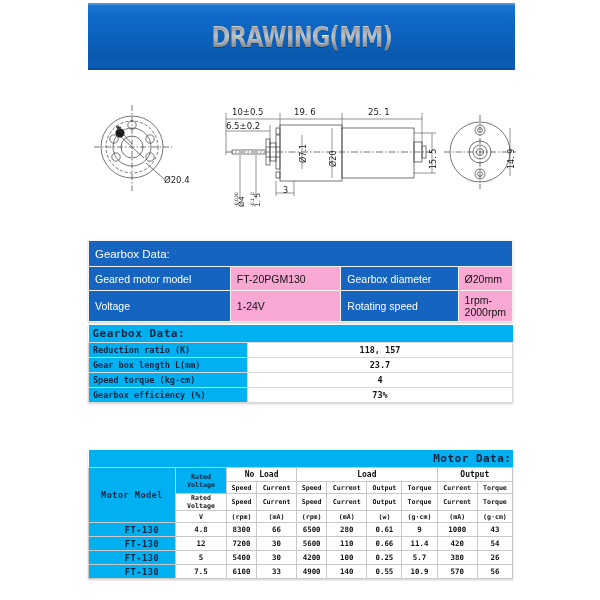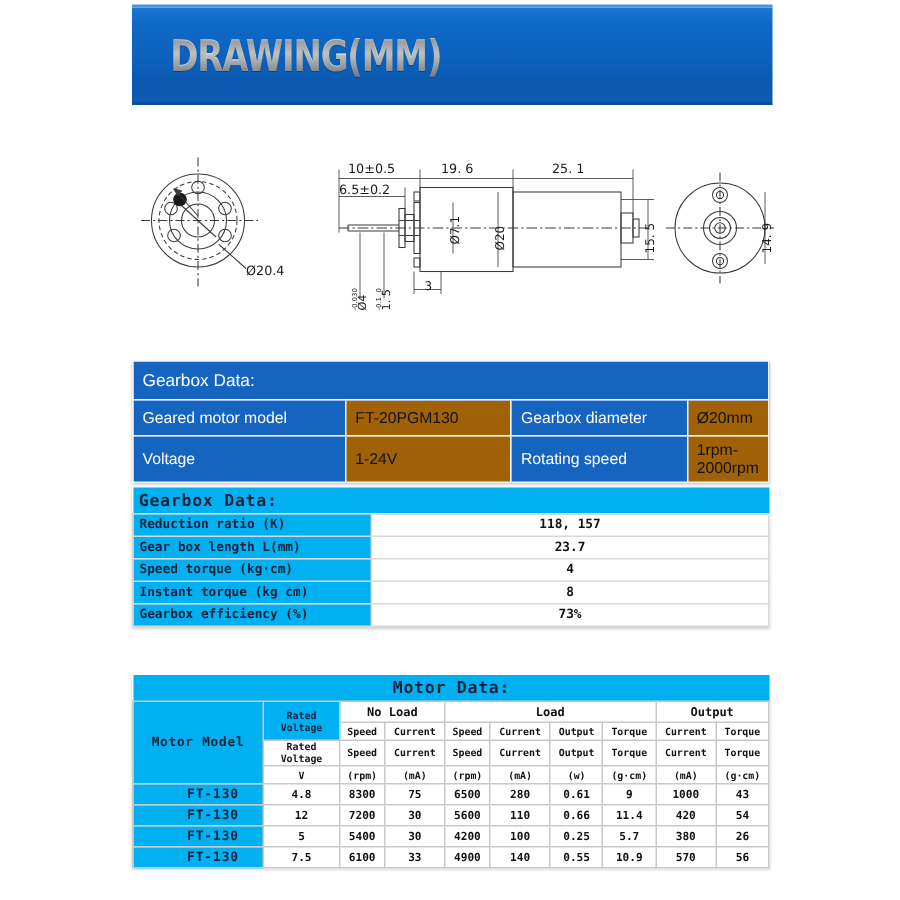--- a/index.html
+++ b/index.html
@@ -26,20 +26,21 @@
                 #1a76d2 0%,
                 #0f69c8 18%,
                 #0d62bd 50%,
                 #0a58ae 82%,
                 #0d5cb4 100%);
     border-top: 2px solid #4a95d9;
     border-bottom: 2px solid #0a4f9e;
     box-sizing: border-box;
     display: flex;
     align-items: center;
+    justify-content: center;
   }
   #banner-title {
     font-family: "DejaVu Sans", sans-serif;
     font-weight: bold;
     font-size: 29px;
     letter-spacing: -1px;
     transform: scaleX(0.78);
     background: linear-gradient(to bottom,
                 #9aa0a6 0%,
                 #c9ced3 20%,
@@ -80,21 +81,21 @@
     border: 1px solid #f3f3f3;
     padding: 3px 6px;
     height: 17px;
     vertical-align: middle;
   }
   #tableA td.hdr {
     background: #1565c0;
     color: #ffffff;
   }
   #tableA td.val {
-    background: #a16207;
+    background: #f9a8d4;
     color: #111;
   }
   #tableA tr.title td {
     background: #1565c0;
     color: #ffffff;
     font-size: 11.5px;
     height: 19px;
   }
 
   
@@ -158,21 +159,21 @@
     background: #ffffff;
     color: #111;
     font-weight: bold;
   }
   #tableC tr.title td {
     background: #00b0f0;
     color: #14213d;
     font-size: 11px;
     font-weight: bold;
     height: 17px;
-    text-align: center;
+    text-align: right;
     padding-left: 2px;
     letter-spacing: 0.5px;
     border: none;
   }
   #tableC td.cyan {
     background: #00b0f0;
     color: #14213d;
     font-weight: bold;
   }
   #tableC td.modelcell {
@@ -354,24 +355,20 @@
     </tr>
     <tr>
       <td class="lbl">Gear box length L(mm)</td>
       <td class="dat">23.7</td>
     </tr>
     <tr>
       <td class="lbl">Speed torque (kg·cm)</td>
       <td class="dat">4</td>
     </tr>
     <tr>
-      <td class="lbl">Instant torque (kg cm)</td>
-      <td class="dat">8</td>
-    </tr>
-    <tr>
       <td class="lbl">Gearbox efficiency (%)</td>
       <td class="dat">73%</td>
     </tr>
   </tbody>
 </table>
 
 <table id="tableC">
   <tbody>
     <tr class="title">
       <td colspan="10">Motor Data:</td>
@@ -417,21 +414,21 @@
       <td class="sub">(w)</td>
       <td class="sub">(g·cm)</td>
       <td class="sub">(mA)</td>
       <td class="sub">(g·cm)</td>
     </tr>
 
     <tr>
       <td class="modelname">FT-130</td>
       <td class="datacell">4.8</td>
       <td class="datacell">8300</td>
-      <td class="datacell">75</td>
+      <td class="datacell">66</td>
       <td class="datacell">6500</td>
       <td class="datacell">280</td>
       <td class="datacell">0.61</td>
       <td class="datacell">9</td>
       <td class="datacell">1000</td>
       <td class="datacell">43</td>
     </tr>
     <tr>
       <td class="modelname">FT-130</td>
       <td class="datacell">12</td>

